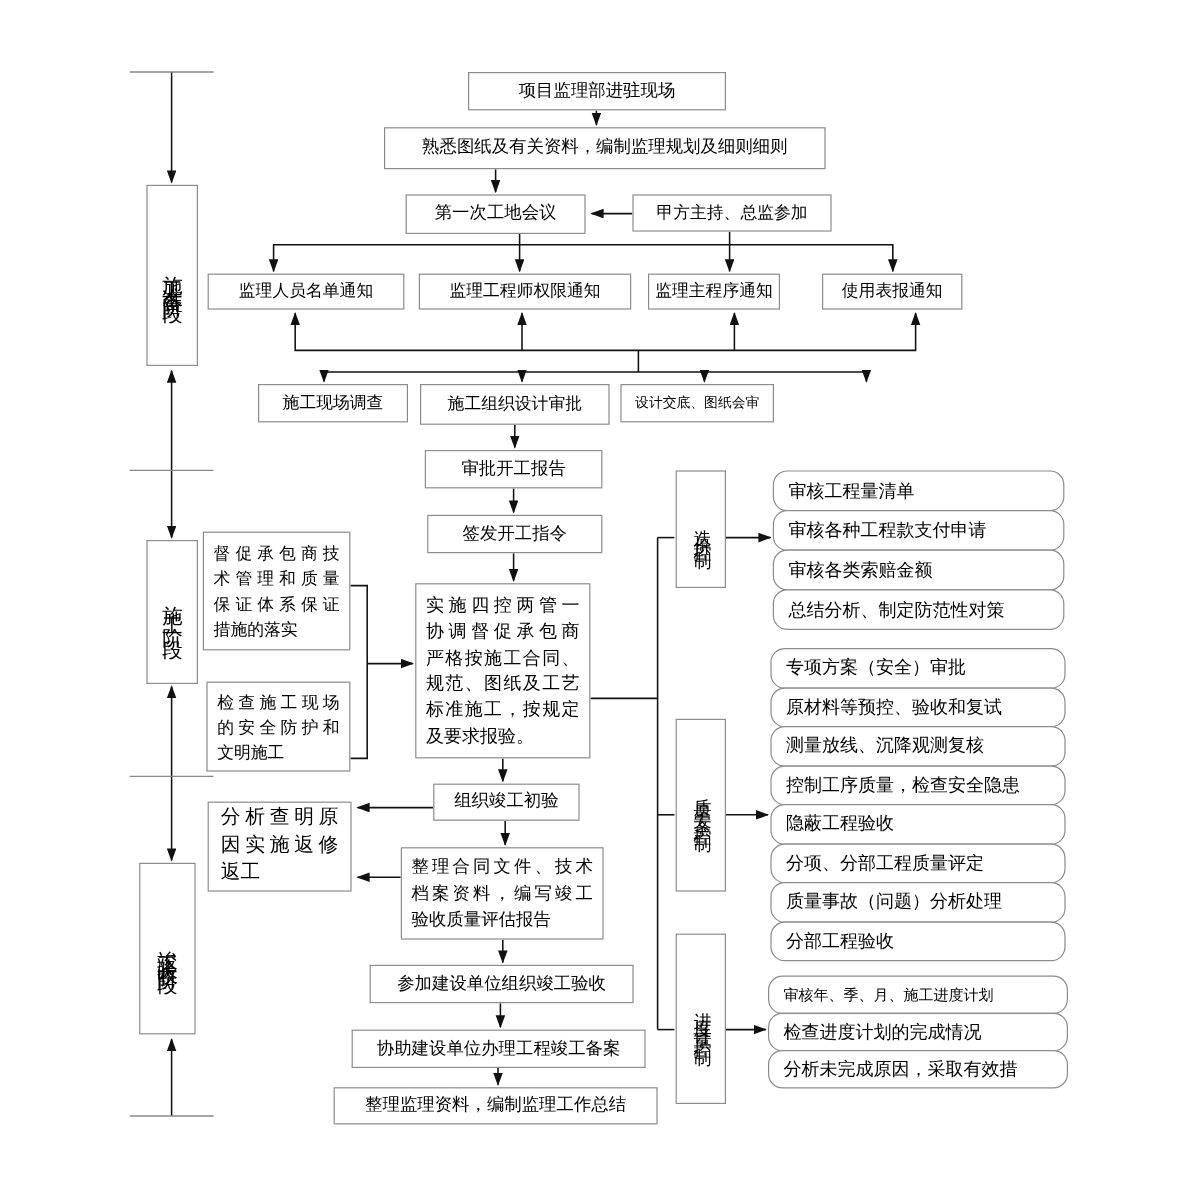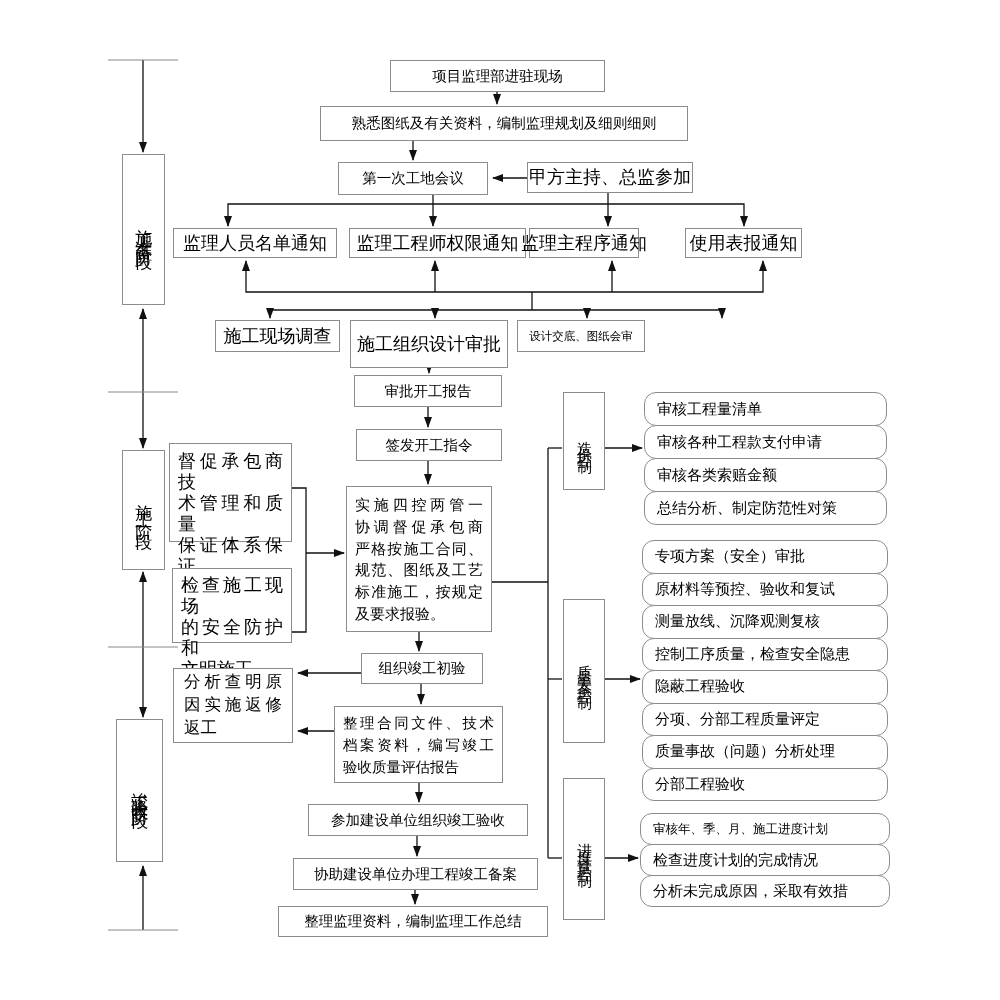--- a/index.html
+++ b/index.html
@@ -1,21 +1,21 @@
 <!DOCTYPE html>
 <html><head>
 <meta charset="utf-8">
 <style>
   html,body{margin:0;padding:0;}
   body{width:1000px;height:1000px;background:#fff;position:relative;overflow:hidden;
        font-family:"Liberation Sans","DejaVu Sans",sans-serif;color:#000;}
   #stage{position:absolute;left:0;top:0;width:1000px;height:1000px;}
   svg.wires{position:absolute;left:0;top:0;width:1000px;height:1000px;}
   .box{position:absolute;box-sizing:border-box;background:#fff;border:1px solid #8c8c8c;
-       display:flex;align-items:center;justify-content:center;font-size:18px;
+       display:flex;align-items:center;justify-content:center;font-size:14px;
        line-height:1.25;white-space:nowrap;}
   .mlbox{display:block;white-space:normal;}
   .mlbox .ln{text-align:justify;text-align-last:justify;}
   .mlbox .ln:last-child{text-align:left;text-align-last:left;}
   .vbox{writing-mode:vertical-rl;}
   .row{box-sizing:border-box;background:#fff;border:1px solid #8c8c8c;display:flex;
        align-items:center;padding-left:12px;font-size:15px;white-space:nowrap;}
   .listwrap{position:absolute;}
   .listwrap .row{margin-top:-1px;border-radius:12px;}
   .listwrap .row:first-child{margin-top:0;}
@@ -98,25 +98,25 @@
     <span>竣工验收阶段</span>
   </div>
 
   <div class="box fs145" style="left:390px;top:60px;width:215px;height:32px;">项目监理部进驻现场</div>
   <div class="box fs145" style="left:320px;top:106px;width:368px;height:35px;">熟悉图纸及有关资料，编制监理规划及细则细则</div>
   <div class="box fs145" style="left:338px;top:162px;width:150px;height:33px;">第一次工地会议</div>
   <div class="box" style="left:527px;top:162px;width:166px;height:31px;">甲方主持、总监参加</div>
 
   <div class="box" style="left:173px;top:228px;width:164px;height:30px;">监理人员名单通知</div>
   <div class="box" style="left:349px;top:228px;width:177px;height:30px;">监理工程师权限通知</div>
-  <div class="box" style="left:529px;top:228px;width:110px;height:30px;text-align:right;">监理主程序通知</div>
+  <div class="box" style="left:540px;top:228px;width:110px;height:30px;text-align:right;">监理主程序通知</div>
   <div class="box" style="left:685px;top:228px;width:117px;height:30px;">使用表报通知</div>
 
   <div class="box" style="left:215px;top:320px;width:125px;height:32px;">施工现场调查</div>
-  <div class="box" style="left:350px;top:320px;width:158px;height:48px;">施工组织设计审批</div>
+  <div class="box" style="left:350px;top:320px;width:158px;height:34px;">施工组织设计审批</div>
   <div class="box fs11" style="left:517px;top:320px;width:128px;height:32px;">设计交底、图纸会审</div>
 
   <div class="box fs145" style="left:354px;top:375px;width:148px;height:32px;">审批开工报告</div>
   <div class="box fs145" style="left:356px;top:429px;width:146px;height:32px;">签发开工指令</div>
 
   <div class="box mlbox fs15" style="left:346px;top:486px;width:146px;height:146px;padding:7px 8px;line-height:21.8px;">
     <div class="ln">实施四控两管一</div>
     <div class="ln">协调督促承包商</div>
     <div class="ln">严格按施工合同、</div>
     <div class="ln">规范、图纸及工艺</div>

